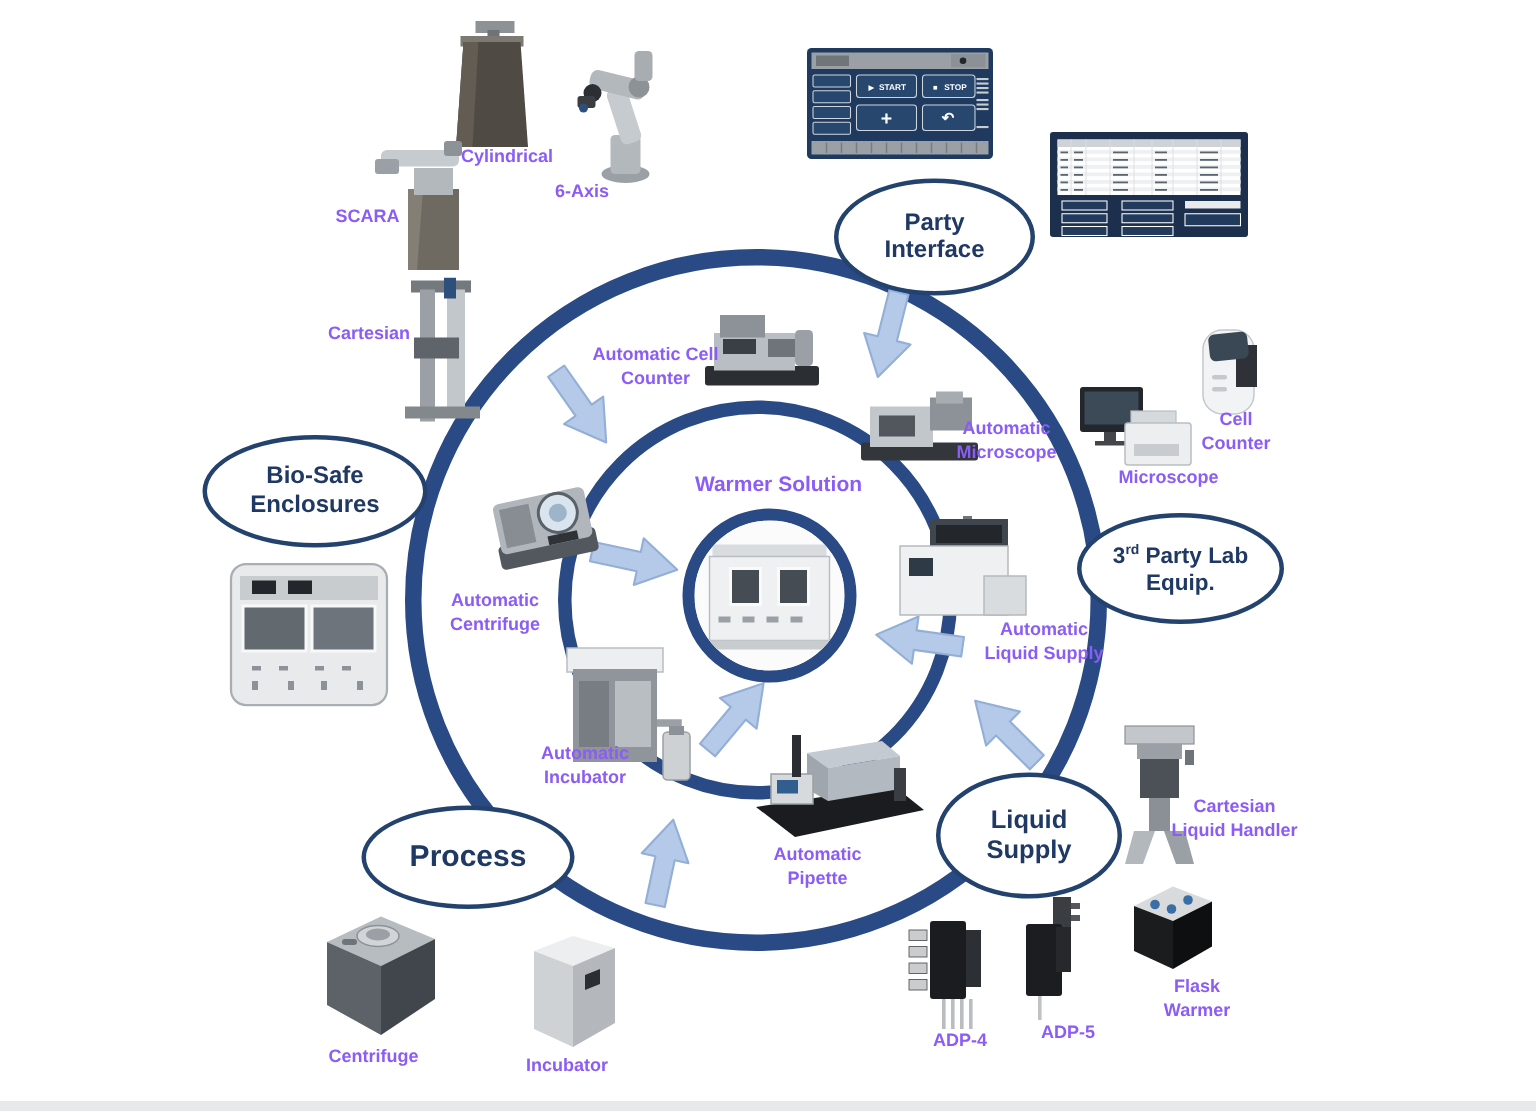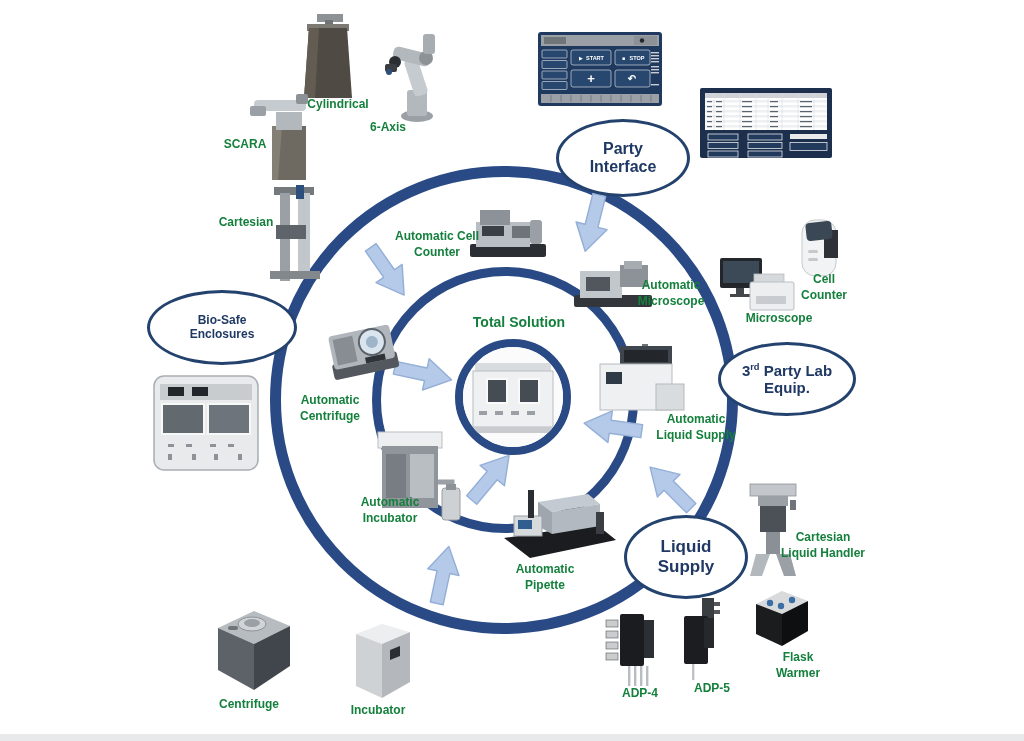--- a/index.html
+++ b/index.html
@@ -10,21 +10,21 @@
   #ring-inner{left:372px;top:267px;width:266px;height:266px;border:9px solid #2a4a85;}
   #center-circle{position:absolute;left:455px;top:339px;width:116px;height:116px;
                  border:8px solid #2a4a85;border-radius:50%;background:#fff;overflow:hidden;
                  box-sizing:border-box;z-index:3;}
   #center-circle svg{position:absolute;left:0;top:0;width:100%;height:100%;}
   .ellipse{position:absolute;background:#fff;border:3px solid #24426e;border-radius:50%;
            display:flex;flex-direction:column;align-items:center;justify-content:center;
            color:#1f3864;font-weight:bold;z-index:5;box-sizing:border-box;line-height:1.15;}
   .eline{white-space:nowrap;}
   .eline sup{font-size:0.62em;}
-  .lbl{position:absolute;z-index:4;font-weight:bold;color:#15803d;text-align:center;
+  .lbl{position:absolute;z-index:4;font-weight:bold;color:#8b5cf6;text-align:center;
        font-size:12px;line-height:1.32;transform:translateX(-50%);white-space:nowrap;}
   .dev{position:absolute;z-index:3;}
   .dev svg{display:block;}
   .arrow{position:absolute;z-index:2;}
   .arrow svg{display:block;overflow:visible;}
   .bottom-strip{position:absolute;left:0;top:734px;width:1024px;height:7px;background:#e8e9ea;z-index:0;}
 </style>
 </head>
 <body>
 
@@ -435,34 +435,37 @@
           <rect x="64" y="64" width="8" height="4"></rect>
       </g>
       <rect x="10" y="80" width="80" height="6" fill="#c9cccf"></rect>
     </svg>
   </div>
 
   <div class="ellipse" style="left:556px;top:119px;width:134px;height:78px;font-size:16px">
     <div class="eline">Party</div>
     <div class="eline">Interface</div>
   </div>
-  <div class="ellipse" style="left:147px;top:290px;width:150px;height:75px;font-size:12px">
+  <div class="ellipse" style="left:135px;top:290px;width:150px;height:75px;font-size:16px">
     <div class="eline">Bio-Safe</div>
     <div class="eline">Enclosures</div>
   </div>
   <div class="ellipse" style="left:718px;top:342px;width:138px;height:74px;font-size:15px">
     <div class="eline"><span>3</span><sup>rd</sup><span> Party Lab</span></div>
     <div class="eline">Equip.</div>
   </div>
+  <div class="ellipse" style="left:241px;top:537px;width:142px;height:69px;font-size:20px">
+    <div class="eline">Process</div>
+  </div>
   <div class="ellipse" style="left:624px;top:515px;width:124px;height:84px;font-size:17px">
     <div class="eline">Liquid</div>
     <div class="eline">Supply</div>
   </div>
 
-  <div class="lbl" style="left:519px;top:313px;font-size:14px">Total Solution</div>
+  <div class="lbl" style="left:519px;top:313px;font-size:14px">Warmer Solution</div>
 
   <div class="lbl" style="left:338px;top:97px">Cylindrical</div>
   <div class="lbl" style="left:388px;top:120px">6-Axis</div>
   <div class="lbl" style="left:245px;top:137px">SCARA</div>
   <div class="lbl" style="left:246px;top:215px">Cartesian</div>
 
   <div class="lbl" style="left:437px;top:229px">
     <div>Automatic Cell</div>
     <div>Counter</div>
   </div>

